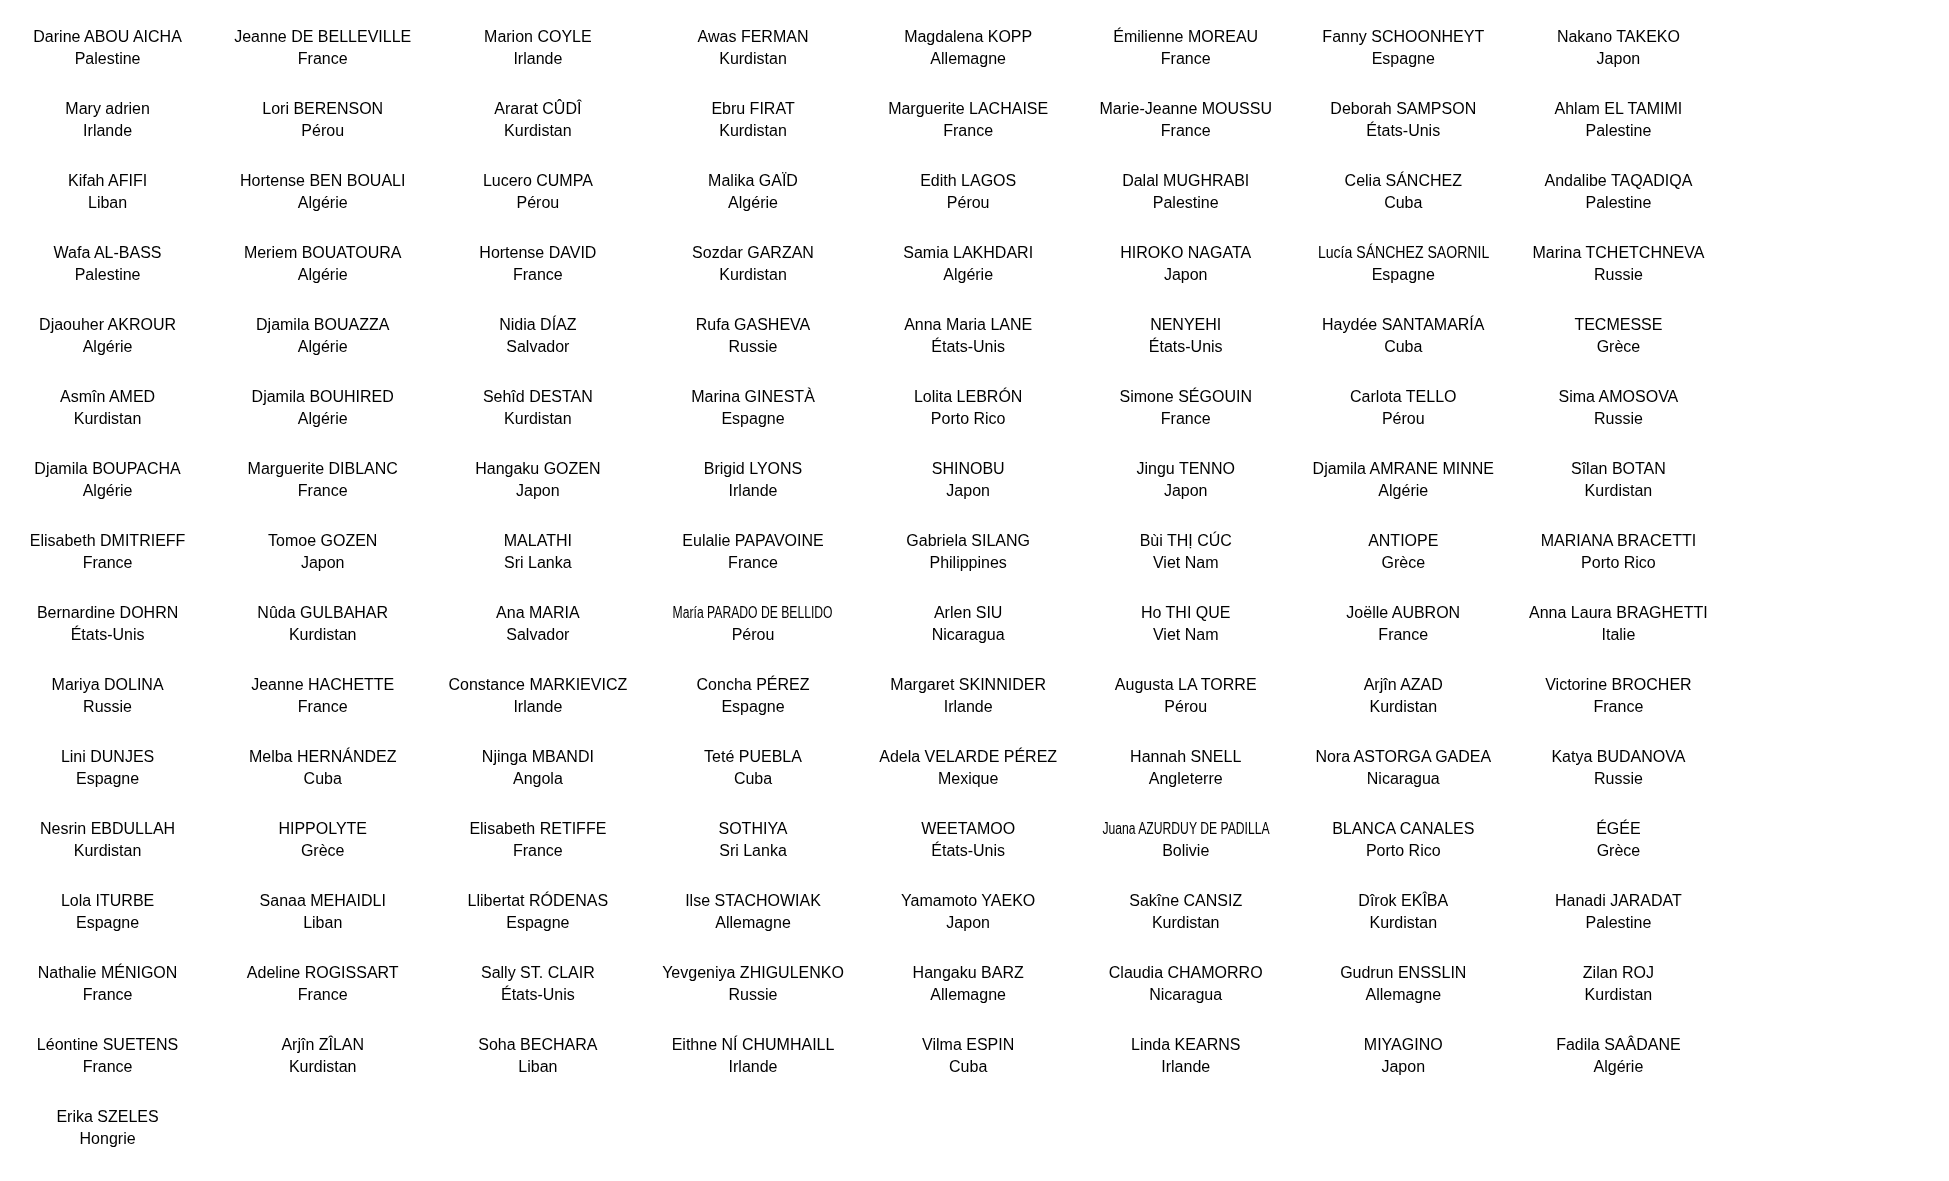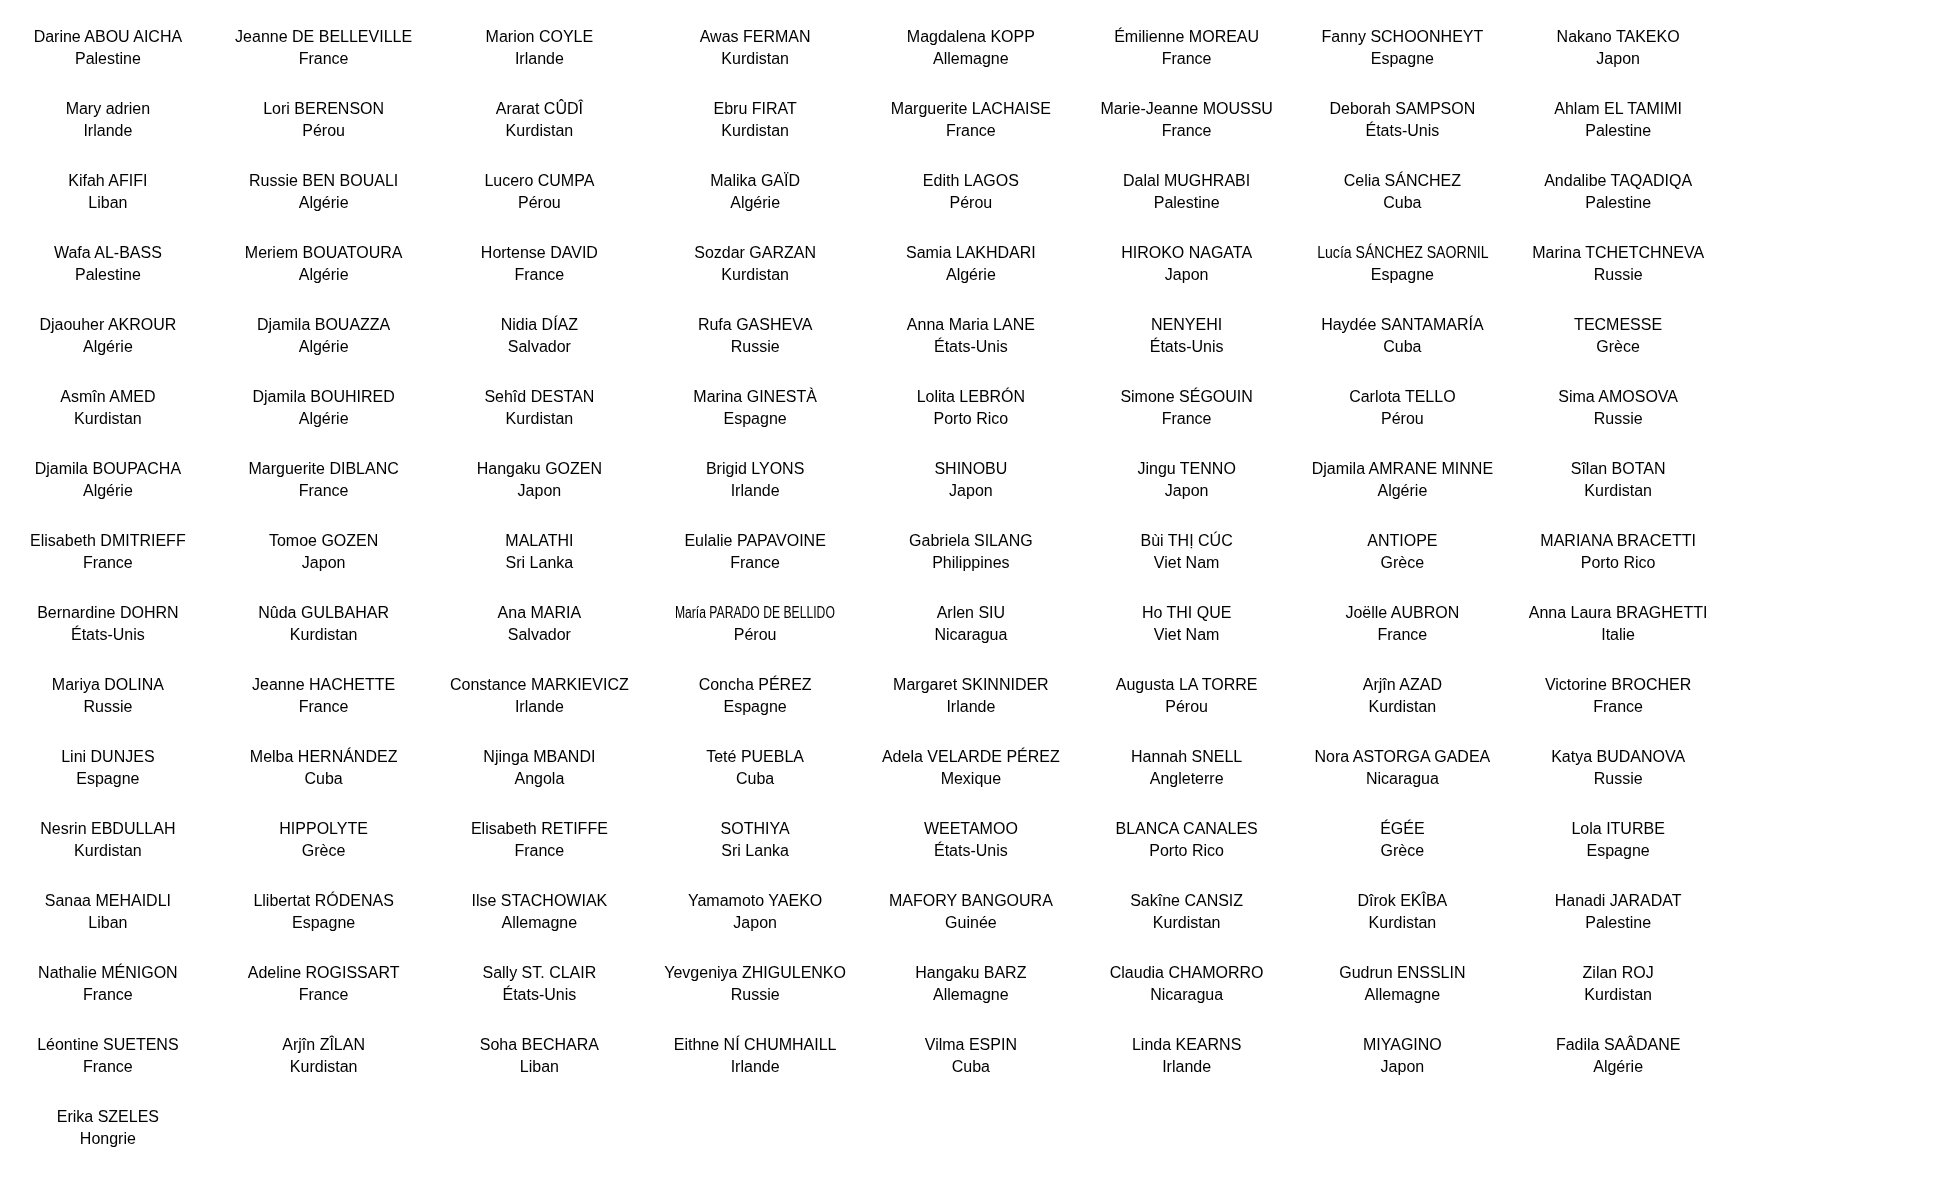--- a/index.html
+++ b/index.html
@@ -124,21 +124,21 @@
     <span class="name">Ahlam EL TAMIMI</span>
     <span class="country">Palestine</span>
   </div>
 
   <div class="cell">
     <span class="name">Kifah AFIFI</span>
     <span class="country">Liban</span>
   </div>
 
   <div class="cell">
-    <span class="name">Russie BEN BOUALI</span>
+    <span class="name">Hortense BEN BOUALI</span>
     <span class="country">Algérie</span>
   </div>
 
   <div class="cell">
     <span class="name">Lucero CUMPA</span>
     <span class="country">Pérou</span>
   </div>
 
   <div class="cell">
     <span class="name">Malika GAÏD</span>
@@ -506,20 +506,24 @@
   <div class="cell">
     <span class="name">SOTHIYA</span>
     <span class="country">Sri Lanka</span>
   </div>
 
   <div class="cell">
     <span class="name">WEETAMOO</span>
     <span class="country">États-Unis</span>
   </div>
 
+  <div class="cell">
+    <span class="name tighter">Juana AZURDUY DE PADILLA</span>
+    <span class="country">Bolivie</span>
+  </div>
 
   <div class="cell">
     <span class="name">BLANCA CANALES</span>
     <span class="country">Porto Rico</span>
   </div>
 
   <div class="cell">
     <span class="name">ÉGÉE</span>
     <span class="country">Grèce</span>
   </div>
@@ -542,24 +546,20 @@
   <div class="cell">
     <span class="name">Ilse STACHOWIAK</span>
     <span class="country">Allemagne</span>
   </div>
 
   <div class="cell">
     <span class="name">Yamamoto YAEKO</span>
     <span class="country">Japon</span>
   </div>
 
-  <div class="cell">
-    <span class="name">MAFORY BANGOURA</span>
-    <span class="country">Guinée</span>
-  </div>
 
   <div class="cell">
     <span class="name">Sakîne CANSIZ</span>
     <span class="country">Kurdistan</span>
   </div>
 
   <div class="cell">
     <span class="name">Dîrok EKÎBA</span>
     <span class="country">Kurdistan</span>
   </div>

